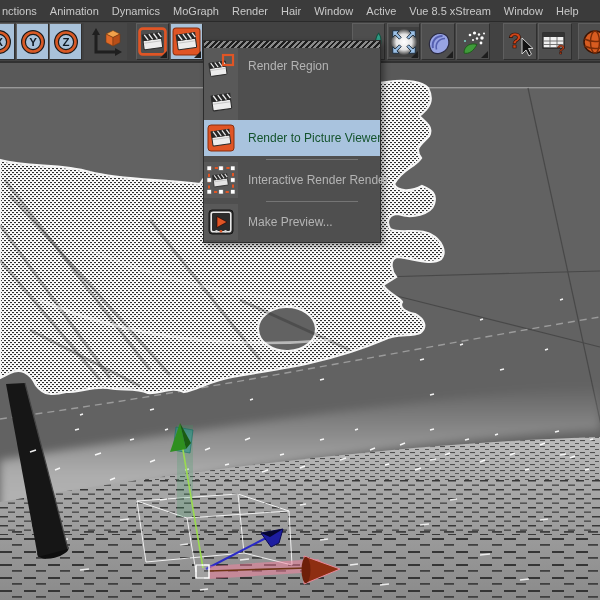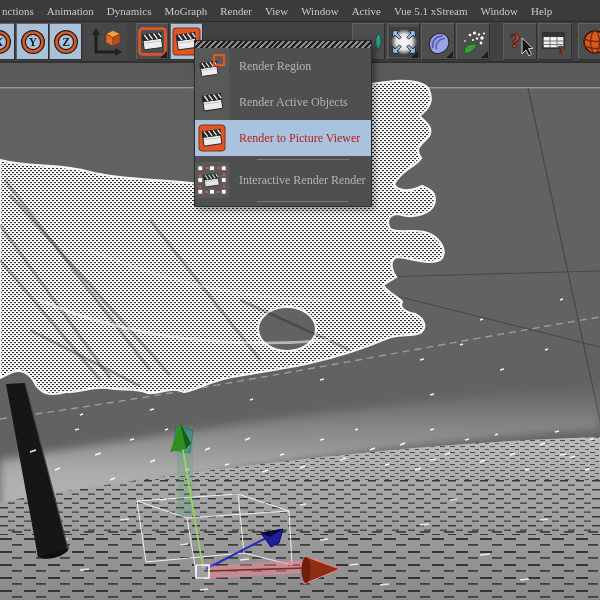--- a/index.html
+++ b/index.html
@@ -1,46 +1,46 @@
 <!DOCTYPE html>
 <html><head>
 <meta charset="utf-8">
 <style>
   html,body{margin:0;padding:0;background:#000;}
   .stage{position:relative;width:600px;height:600px;overflow:hidden;
-         font-family:Liberation Serif, serif;background:#626262;}
+         font-family:Liberation Sans, sans-serif;background:#626262;}
 
   
   .menubar{position:absolute;left:0;top:0;width:600px;height:22px;background:#3b3b3b;
            display:flex;align-items:center;gap:13px;padding-left:2px;box-sizing:border-box;
            border-bottom:1px solid #2a2a2a;}
   .menubar span{font-size:11px;color:#c9c9c9;white-space:nowrap;cursor:default;}
 
   
   .toolbar{position:absolute;left:0;top:22px;width:600px;height:41px;background:#424242;
            border-bottom:2px solid #313131;box-sizing:border-box;}
   .tcell{position:absolute;top:1px;height:37px;background:#4e4e4e;
          border:1px solid #5f5f5f;border-right-color:#2f2f2f;border-bottom-color:#2f2f2f;
          box-sizing:border-box;display:flex;align-items:center;justify-content:center;}
   .tcell.blue{background:#a9c2da;}
   .tcell .sub{position:absolute;right:1px;bottom:1px;width:0;height:0;
               border-bottom:7px solid #1e1e1e;border-left:7px solid transparent;}
 
   
-  .ddmenu{position:absolute;left:194px;top:40px;width:178px;background:#4f4f4f;
+  .ddmenu{position:absolute;left:203px;top:40px;width:178px;background:#4f4f4f;
           border:1px solid #2c2c2c;box-shadow:3px 3px 6px rgba(0,0,0,.4);z-index:30;
           box-sizing:border-box;padding-bottom:2px;}
   .ddmenu .hatch{height:7px;background:repeating-linear-gradient(135deg,#1e1e1e 0 2px,#8a8a8a 2px 4px);}
   .mrow{display:flex;align-items:center;height:36px;}
   .mrow .micon{width:34px;height:36px;background:#595959;display:flex;align-items:center;
                justify-content:center;flex:0 0 34px;}
   .mrow .mlabel{font-size:12px;color:#b4b4b4;padding-left:10px;white-space:nowrap;}
   .mrow.hl{background:#a9c3de;}
   .mrow.hl .micon{background:#a9c3de;}
-  .mrow.hl .mlabel{color:#b91c1c;}
+  .mrow.hl .mlabel{color:#14532d;}
   .msep{height:6px;position:relative;}
   .msep div{position:absolute;left:62px;top:3px;width:92px;height:1px;background:#757575;}
 
   
   .viewport{position:absolute;left:0;top:63px;width:600px;height:537px;}
 </style>
 </head>
 <body>
 
 <svg width="0" height="0" style="position:absolute" aria-hidden="true">
@@ -55,24 +55,24 @@
 </svg>
 
 <div class="stage">
 
   <div class="menubar">
     <span>nctions</span>
     <span>Animation</span>
     <span>Dynamics</span>
     <span>MoGraph</span>
     <span>Render</span>
-    <span>View</span>
+    <span>Hair</span>
     <span>Window</span>
     <span>Active</span>
-    <span>Vue 5.1 xStream</span>
+    <span>Vue 8.5 xStream</span>
     <span>Window</span>
     <span>Help</span>
   </div>
 
   <div class="toolbar">
 
     <div class="tcell blue" style="left:-18px;width:33px;">
       <svg width="26" height="26" viewBox="0 0 26 26">
         <circle cx="13" cy="13" r="9.5" fill="none" stroke="#1b1b1b" stroke-width="5"></circle>
         <circle cx="13" cy="13" r="9.5" fill="none" stroke="#d85a26" stroke-width="2.6"></circle>
@@ -393,21 +393,20 @@
         </div>
       <div class="mlabel">Render Region</div>
     </div>
 
     <div class="mrow">
       <div class="micon">
           <svg width="28" height="28" viewBox="0 0 28 28">
         <use href="#clap" x="2" y="2" width="25" height="25"></use>
       </svg>
         </div>
-      <div class="mlabel">Render Active Objects</div>
     </div>
 
     <div class="mrow hl">
       <div class="micon">
           <svg width="28" height="28" viewBox="0 0 28 28">
         <rect x="1" y="1" width="26" height="26" rx="3" fill="#e05525" stroke="#8a2e0c" stroke-width="1"></rect>
         <use href="#clap" x="2" y="2" width="24" height="24"></use>
       </svg>
         </div>
       <div class="mlabel">Render to Picture Viewer</div>
@@ -435,14 +434,27 @@
         </g>
       </svg>
         </div>
       <div class="mlabel">Interactive Render Render</div>
     </div>
 
     <div class="msep">
         <div></div>
       </div>
 
+    <div class="mrow">
+      <div class="micon">
+          <svg width="28" height="28" viewBox="0 0 28 28">
+        <rect x="2" y="2" width="24" height="24" rx="3" fill="#2c2c2c" stroke="#151515" stroke-width="1"></rect>
+        <rect x="4.2" y="4.2" width="19.6" height="19.6" rx="2" fill="none" stroke="#e8e8e8" stroke-width="1.6"></rect>
+        <path d="M10,8.5 L20,14 L10,19.5 Z" fill="#e05525" stroke="#200" stroke-width=".6"></path>
+        <circle cx="9.5" cy="23.2" r="1.3" fill="#d8d8d8"></circle>
+            <circle cx="14" cy="23.2" r="1.3" fill="#e05525"></circle>
+            <circle cx="18.5" cy="23.2" r="1.3" fill="#d8d8d8"></circle>
+      </svg>
+        </div>
+      <div class="mlabel">Make Preview...</div>
+    </div>
   </div>
 </div>
 
 </body></html>

